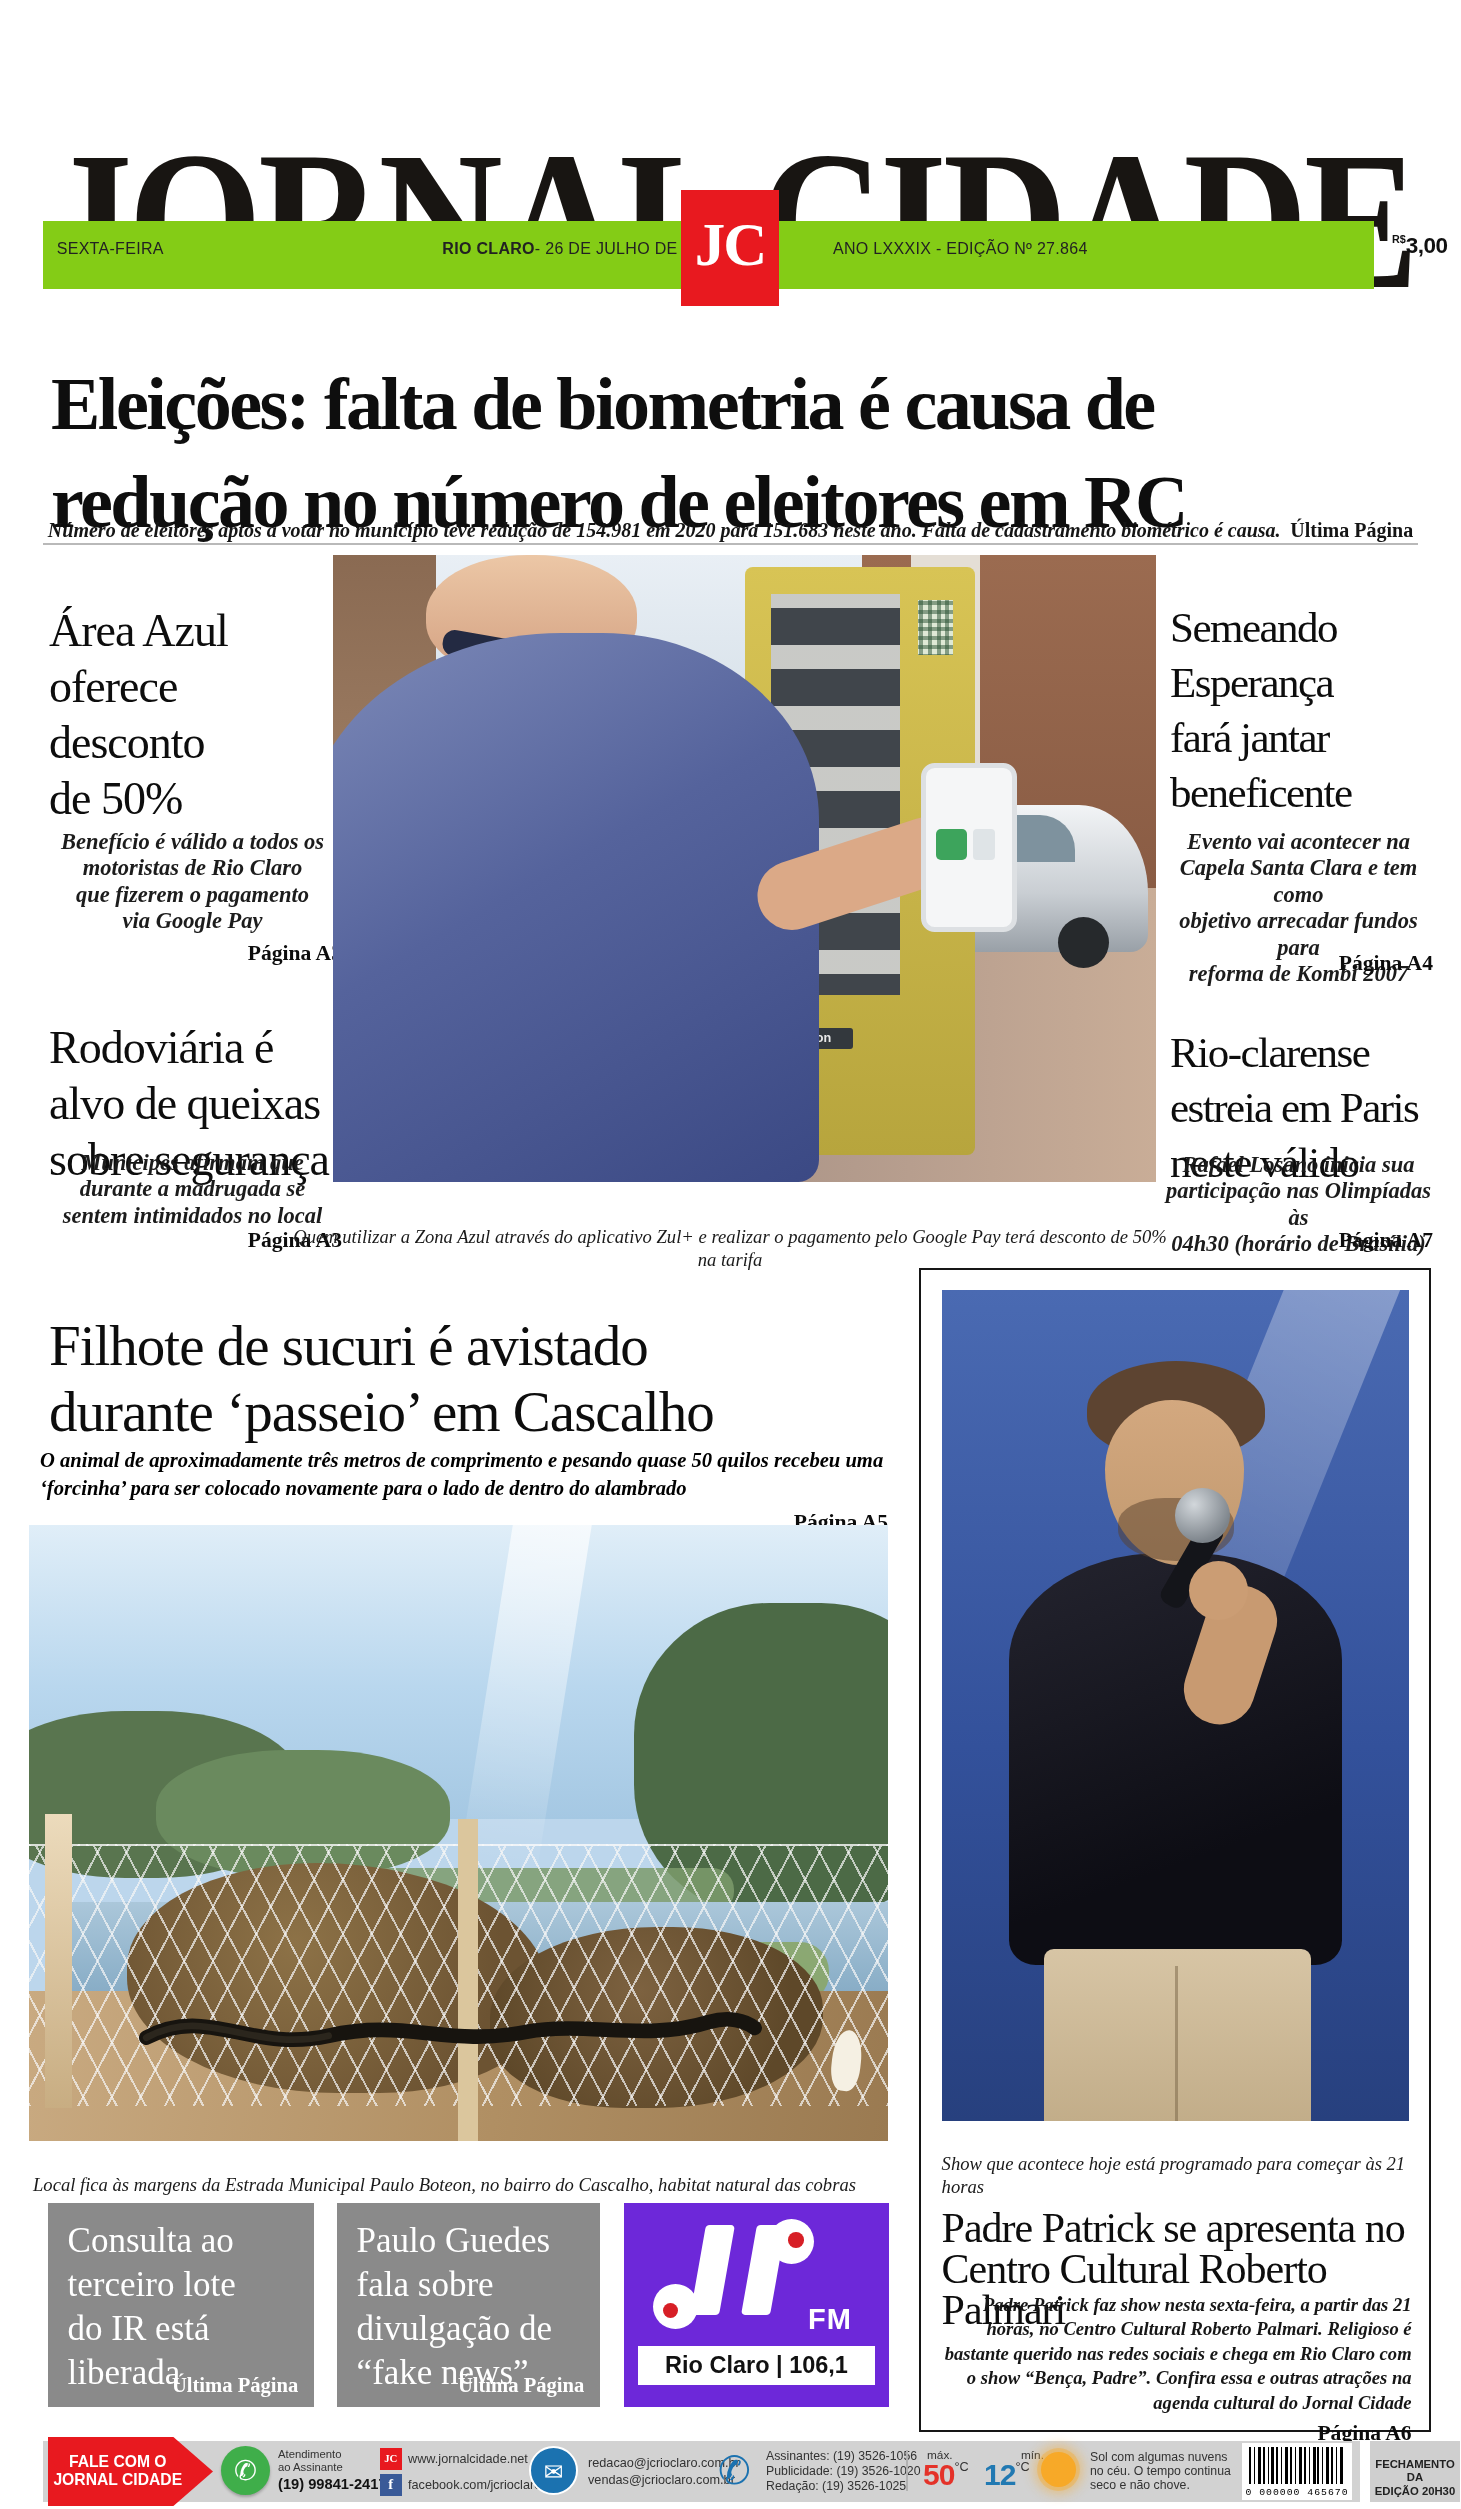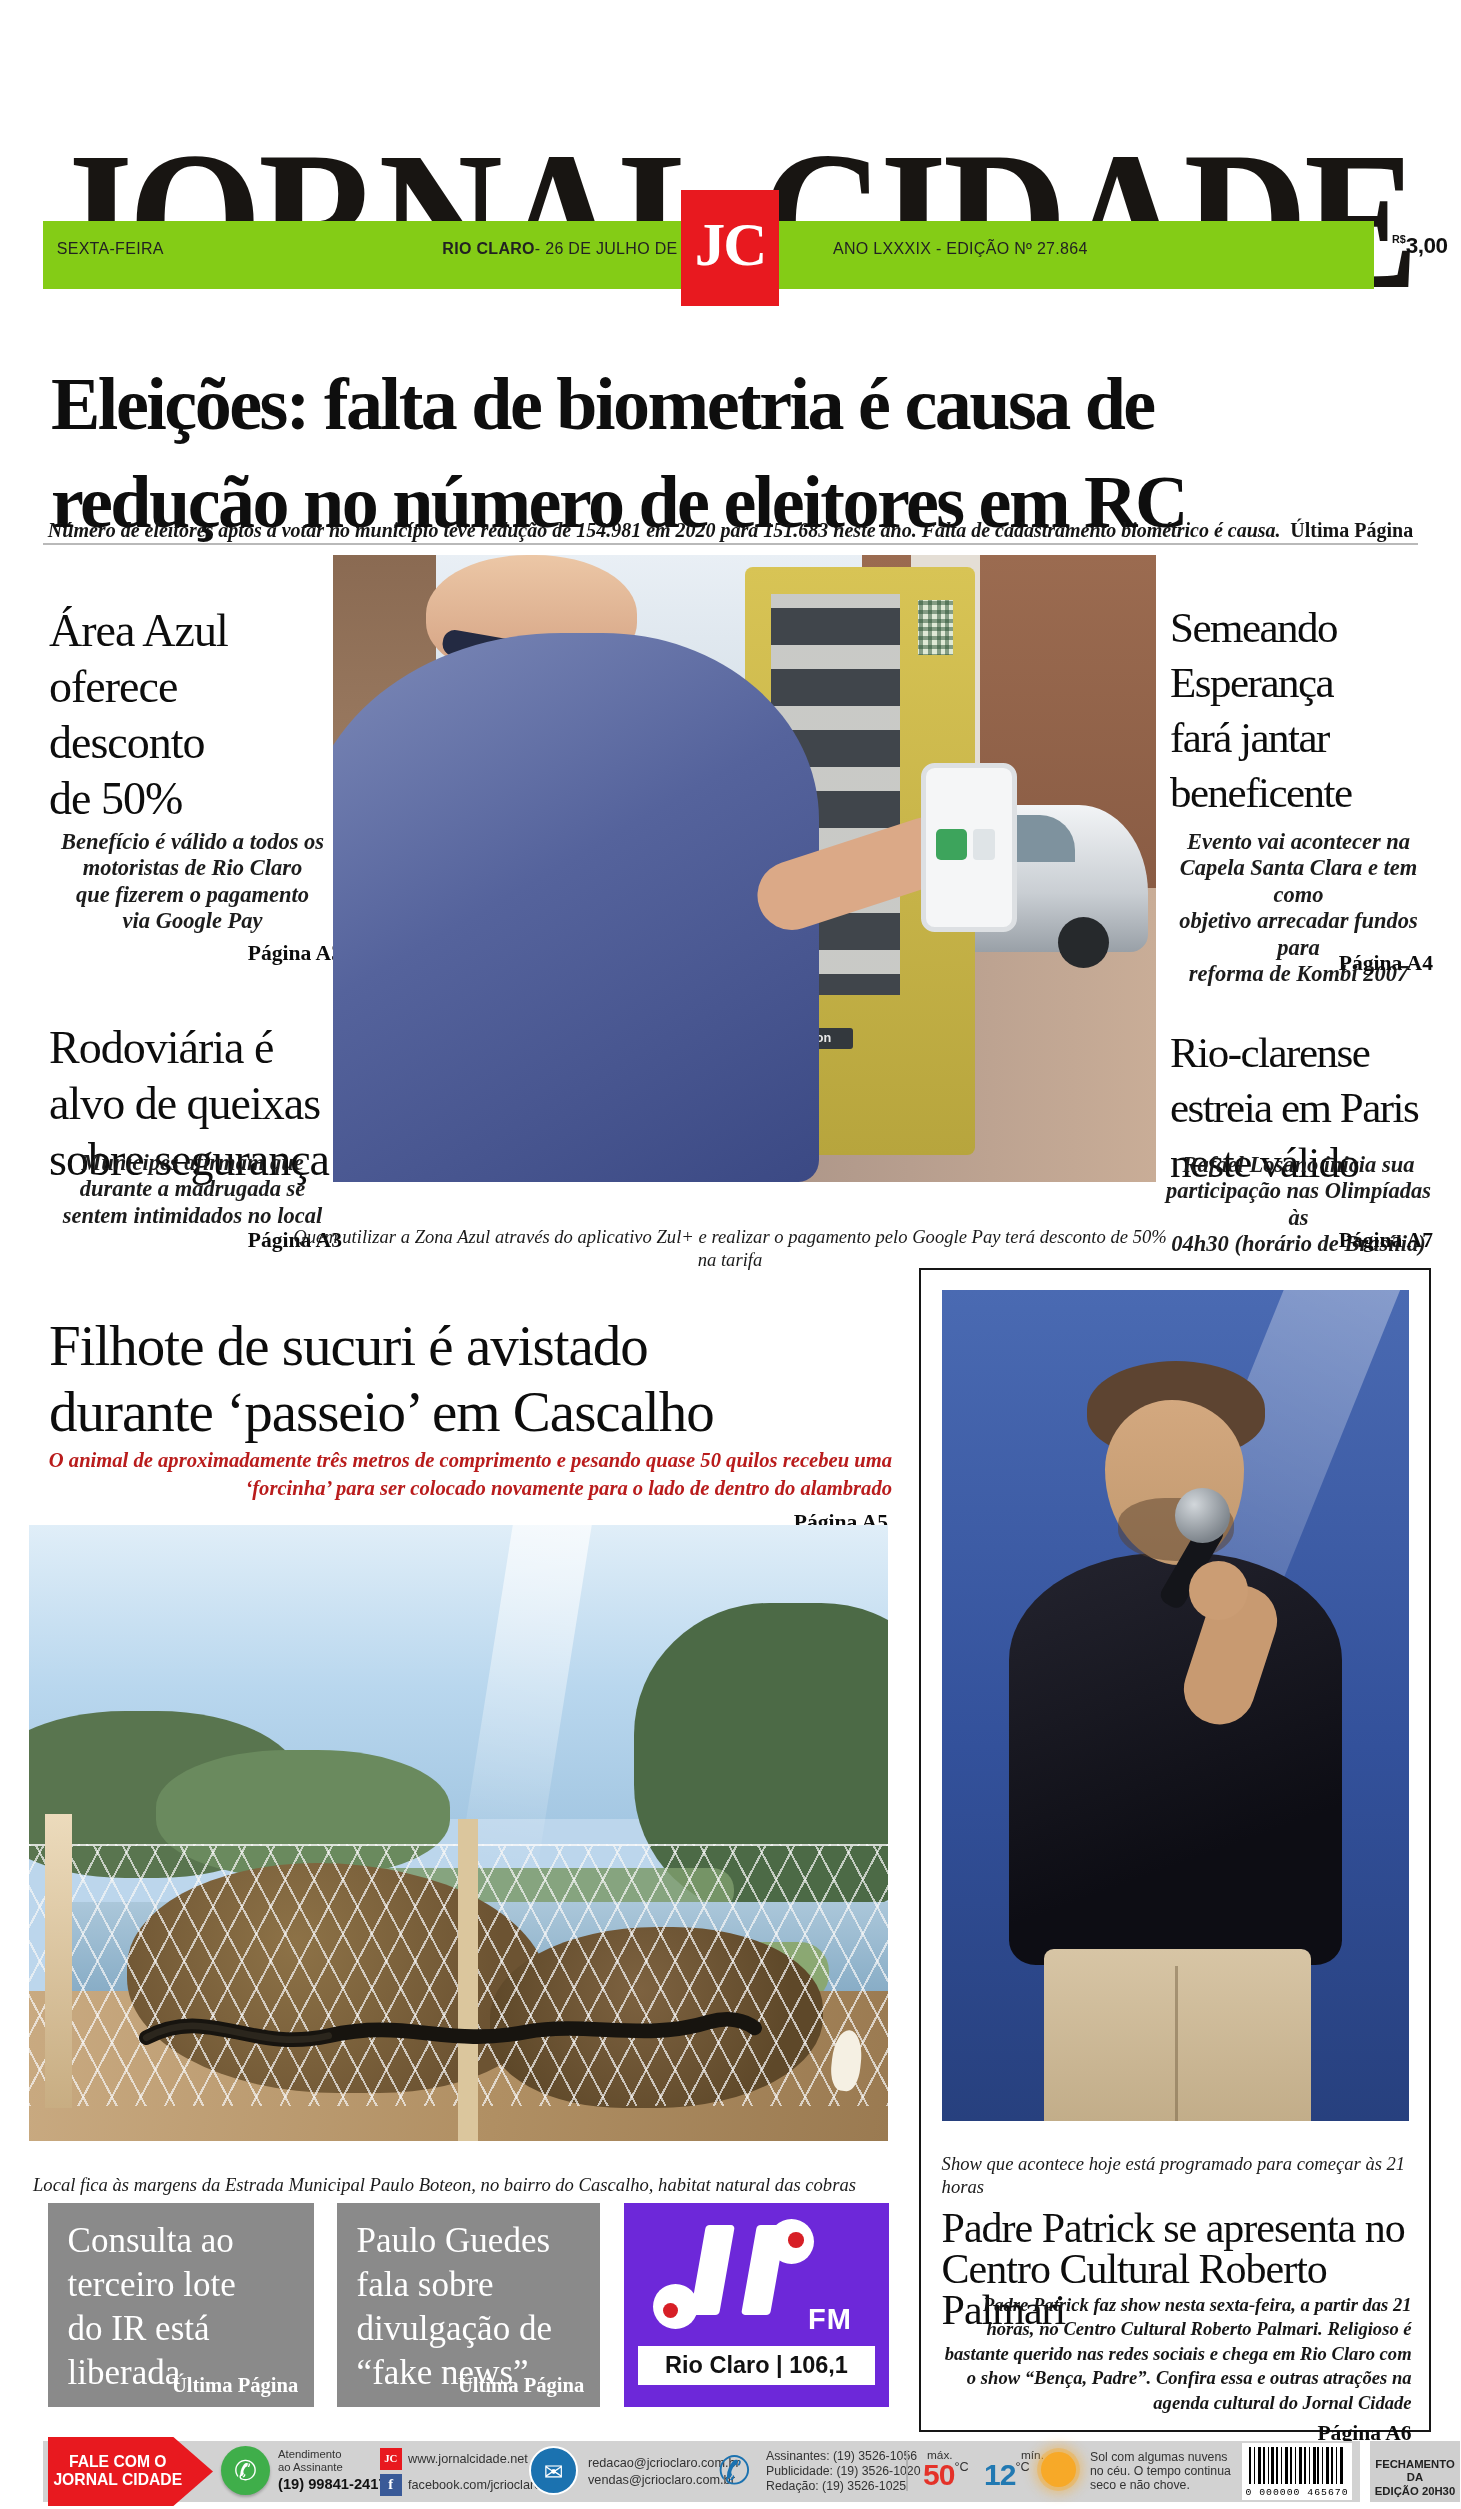--- a/index.html
+++ b/index.html
@@ -131,22 +131,22 @@
     transform:rotate(30deg)}
   .p3-michead{left:233px;top:198px;width:55px;height:55px;border-radius:50%;
     background:radial-gradient(circle at 35% 30%,#d2d7db,#7d848b 72%)}
   .p3-pants{left:102px;top:659px;width:267px;height:173px;border-radius:9.8px 9.8px 0 0;
     background:linear-gradient(#d7c5a5,#c2ad89)}
   .p3-seam{left:233px;top:676px;width:3.9px;height:155px;background:rgba(120,100,70,.5)}
 
   
   .filh-h{left:49px;top:1266px;width:882px;font-family:"Liberation Serif",serif;font-weight:400;
     font-size:57px;line-height:66px;letter-spacing:-1px;color:#0d0d0d;white-space:pre-line}
-  .filh-deck{left:33px;top:1425px;width:859px;font:italic 700 20.6px/28px "Liberation Serif",serif;
-    text-align:right;color:#b91c1c}
+  .filh-deck{left:40px;top:1425px;width:859px;font:italic 700 20.6px/28px "Liberation Serif",serif;
+    text-align:left;color:#000000}
   .filh-pg{left:29px;top:1488px;width:859px}
   .cap2{left:33px;top:2154px;width:863px}
 
   
   .graybox{top:2203px;width:266px;height:204px;background:#8a8a8a}
   .graybox .bh{position:absolute;left:19.6px;top:15.7px;width:230px;color:#fff;
     font-family:"Liberation Serif",serif;font-size:35px;line-height:44px;white-space:pre-line}
   .graybox .bp{position:absolute;right:15.7px;bottom:9.8px;color:#fff;
     font:700 20.6px "Liberation Serif",serif}
   .radiobox{left:624px;top:2203px;width:265px;height:204px;background:#6d28d9}

